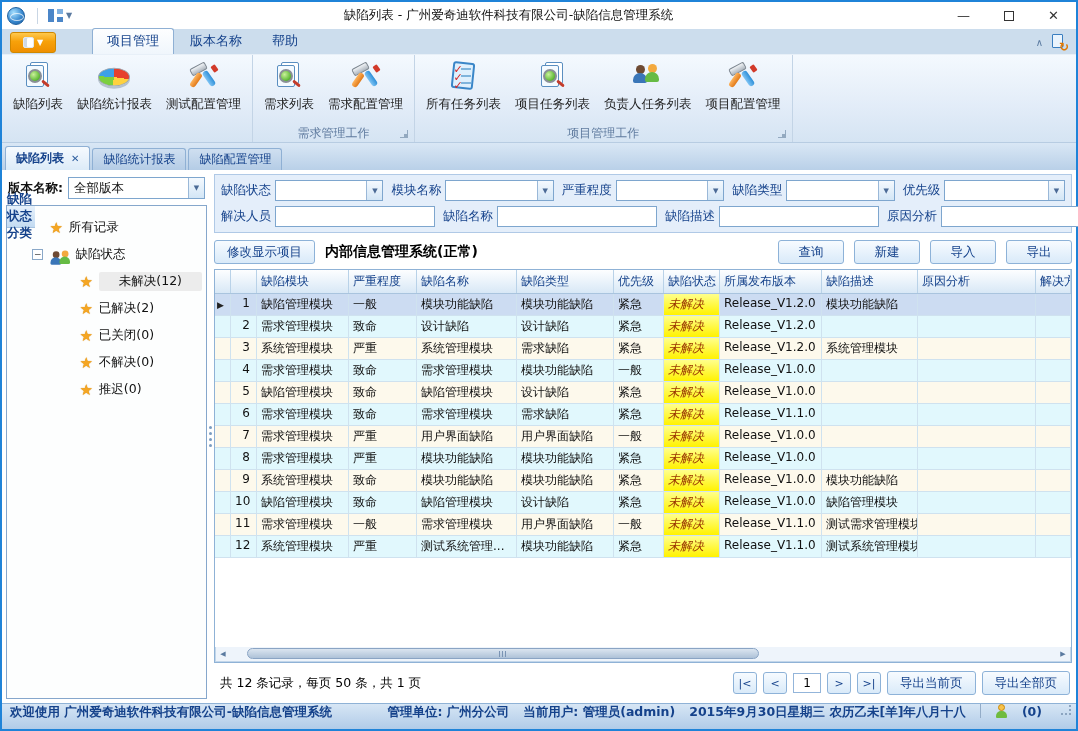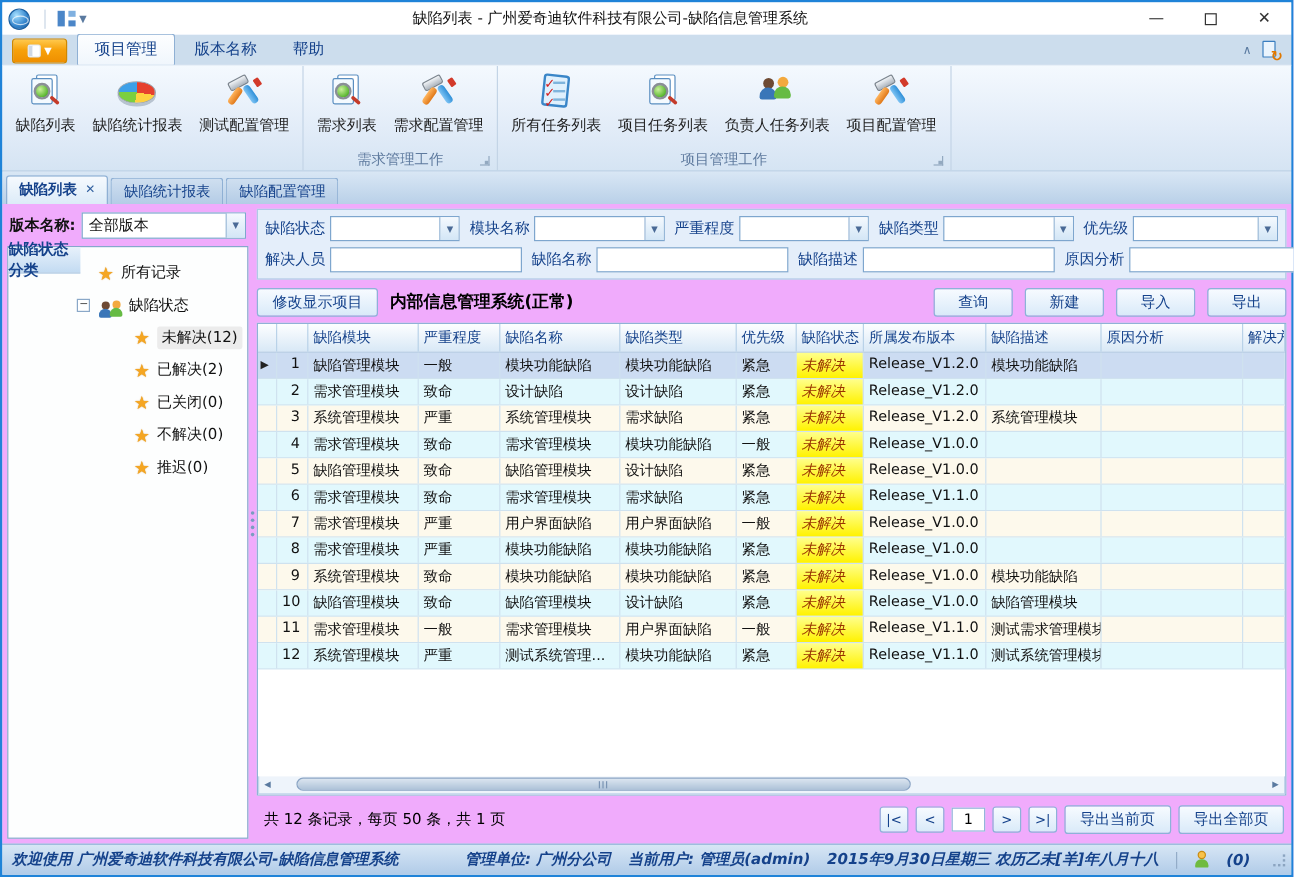--- a/index.html
+++ b/index.html
@@ -25,21 +25,21 @@
   .max-glyph { width:10px; height:10px; border:1.5px solid #333; }
 
   
   .ribbon-tabs { height:26px; background:#ccdded; display:flex; align-items:flex-end; flex:0 0 auto; border-bottom:1px solid #e8f0f8; }
   .app-button { width:46px; height:21px; margin:0 8px 1px 8px; border-radius:3px; border:1px solid #cf8800;
     background:linear-gradient(#ffc94d,#f7a10a 45%,#ef8f00); display:flex; align-items:center; justify-content:center; gap:3px; }
   .app-button .pg { width:11px; height:11px; background:#fff; border-radius:2px; border:1px solid #e0e8f0;
     box-shadow:inset 3px 0 0 #cfd9e6; }
   .app-button .caret { color:#fff; font-size:8px; }
   .rtab { padding:3px 14px 4px; font-size:13px; color:#15428b; margin-right:2px; }
-  .rtab.active { background:linear-gradient(#fdfeff,#f0f6fc); border:1px solid #8fb0d4; border-bottom:none; border-radius:3px 3px 0 0; color:#15428b; }
+  .rtab.active { background:linear-gradient(#fdfeff,#f0f6fc); border:1px solid #8fb0d4; border-bottom:none; border-radius:3px 3px 0 0; color:#15428b;margin-left:28px; }
   .rt-right { margin-left:auto; display:flex; align-items:center; gap:8px; padding:0 8px 3px; }
   .chev { color:#5a7aa0; font-size:10px; }
   .help-ic { width:17px; height:17px; position:relative; }
   .help-ic .pg { position:absolute; left:1px; top:0; width:11px; height:14px; background:#eaf4fd; border:1px solid #3a7ec0; border-radius:1px; }
   .help-ic .ar { position:absolute; right:-1px; bottom:-3px; color:#e07800; font-size:12px; font-weight:bold; }
 
   
   .ribbon-body { height:88px; background:linear-gradient(#f4f9fe,#e2ecf8 60%,#d5e4f3); display:flex; flex:0 0 auto; border-bottom:1px solid #b7cce2; }
   .rgroup { display:flex; flex-direction:column; border-right:1px solid #c3d4e6; padding:3px 4px 0; }
   .rbuttons { display:flex; flex:1; align-items:flex-start; }
@@ -78,36 +78,36 @@
   .ic-people .b2 { left:14px; top:11px; background:#66bb44; }
 
   
   .doc-tabs { height:27px; background:linear-gradient(#d9e7f5,#b9d0e8); display:flex; align-items:flex-end; padding:0 0 0 3px; flex:0 0 auto; }
   .dtab { height:22px; padding:3px 10px; margin-right:2px; border:1px solid #8fb0d4; border-bottom:none; border-radius:3px 3px 0 0;
     background:linear-gradient(#cfdff0,#b4cce6); color:#15428b; display:flex; align-items:center; gap:7px; white-space:nowrap; }
   .dtab.active { height:24px; background:linear-gradient(#f6fafe,#dcebf8); font-weight:bold; }
   .dtab .x { color:#2e5e9e; font-size:10px; font-weight:bold; }
 
   
-  .main { flex:1; display:flex; min-height:0; background:#f0abfc;justify-content:flex-end; }
+  .main { flex:1; display:flex; min-height:0; background:#ffffff;justify-content:flex-end; }
   .sidebar { width:205px; display:flex; flex-direction:column; padding:4px 0 4px 4px; }
   .ver-row { display:flex; align-items:center; gap:5px; padding:3px 2px 6px; }
   .ver-row .vlabel { font-weight:bold; font-size:12.5px; }
   .combo { flex:1; height:22px; background:#fff; border:1px solid #7ea6ce; display:flex; align-items:center; }
   .combo .val { flex:1; padding:0 5px; font-size:12.5px; }
   .combo .dd, .dd-btn { width:16px; height:100%; display:flex; align-items:center; justify-content:center;
     background:linear-gradient(#f4f9fe,#d3e6f6); border-left:1px solid #9ab8d8; color:#4a6a96; font-size:7px; }
   .side-panel { flex:1; border:1px solid #86a7cc; background:#fdfefe; display:flex; flex-direction:row; min-height:0; }
   .side-head { height:22px; background:linear-gradient(#e7f1fb,#c3dbf2); border-bottom:1px solid #a8c4e0;
     display:flex; align-items:center; justify-content:center; font-weight:bold; color:#15428b; font-size:12.5px; }
   .tree { padding:8px 4px 4px 14px; }
   .titem { display:flex; align-items:center; height:27px; gap:6px; white-space:nowrap; font-size:12.5px; }
   .titem.lv2 { padding-left:30px; }
   .titem .star { color:#f5a623; font-size:15px; text-shadow:0 0 1px #c87d00; }
-  .titem .sel-bg { background:#ececec; padding:1px 4px; border-radius:2px; }
+  .titem .sel-bg { background:#ececec; padding:1px 20px; border-radius:2px; }
   .expander { width:11px; height:11px; border:1px solid #8aa8c8; background:#fff; color:#444; font-size:9px; line-height:9px; text-align:center; margin-left:-17px; }
   .mini-people { position:relative; width:20px; height:18px; transform:scale(.75); transform-origin:left center; }
 
   .splitter { width:7px; display:flex; flex-direction:column; align-items:center; justify-content:center; gap:3px; }
   .splitter i { width:3px; height:3px; border-radius:50%; background:#7a9cc0; }
 
   .content { flex:1; display:flex; flex-direction:column; min-width:0; padding:4px 4px 0 0; }
 
   
   .filters { background:#e4eefa; border:1px solid #b0c9e6; padding:5px 6px; display:flex; flex-direction:column; gap:5px; }
@@ -153,21 +153,21 @@
 
   
   .pager { display:flex; align-items:center; padding:8px 2px 8px 6px; gap:6px; }
   .pg-summary { font-size:12.5px; color:#000; }
   .pager .spacer { flex:1; }
   .pbtn { width:24px; height:22px; padding:0; font-size:11px; }
   .pg-input { width:28px; height:20px; border:1px solid #93b5da; text-align:center; font-size:12px; font-family:inherit; }
 
   
   .statusbar { height:26px; flex:0 0 26px; background:linear-gradient(#d7e6f5,#b0cbe8); border-top:1px solid #8fb2d6;
-    display:flex; align-items:center; color:#15428b; font-weight:bold; font-size:12.5px; padding:0 4px 0 8px; gap:14px; white-space:nowrap;font-style:italic; }
+    display:flex; color:#15428b; font-weight:bold; font-size:12.5px; padding:0 4px 0 8px; gap:14px; white-space:nowrap; }
   .statusbar .spacer { flex:1; }
   .sb-sep { width:1px; height:14px; background:#93acc8; }
   .sb-person { position:relative; width:13px; height:15px; }
   .sb-person .h { position:absolute; left:3px; top:0; width:7px; height:7px; border-radius:50%; background:#f8c24a; border:1px solid #c88a10; }
   .sb-person .b { position:absolute; left:1px; top:7px; width:11px; height:7px; border-radius:5px 5px 1px 1px; background:#6fbb3f; }
   .grip { width:12px; height:12px; position:relative; margin-left:4px; }
   .grip i { position:absolute; width:2px; height:2px; background:#8ba4c0; }
   .grip i:nth-child(1){ right:1px; bottom:1px; } .grip i:nth-child(2){ right:5px; bottom:1px; }
   .grip i:nth-child(3){ right:1px; bottom:5px; } .grip i:nth-child(4){ right:9px; bottom:1px; }
   .grip i:nth-child(5){ right:1px; bottom:9px; }

